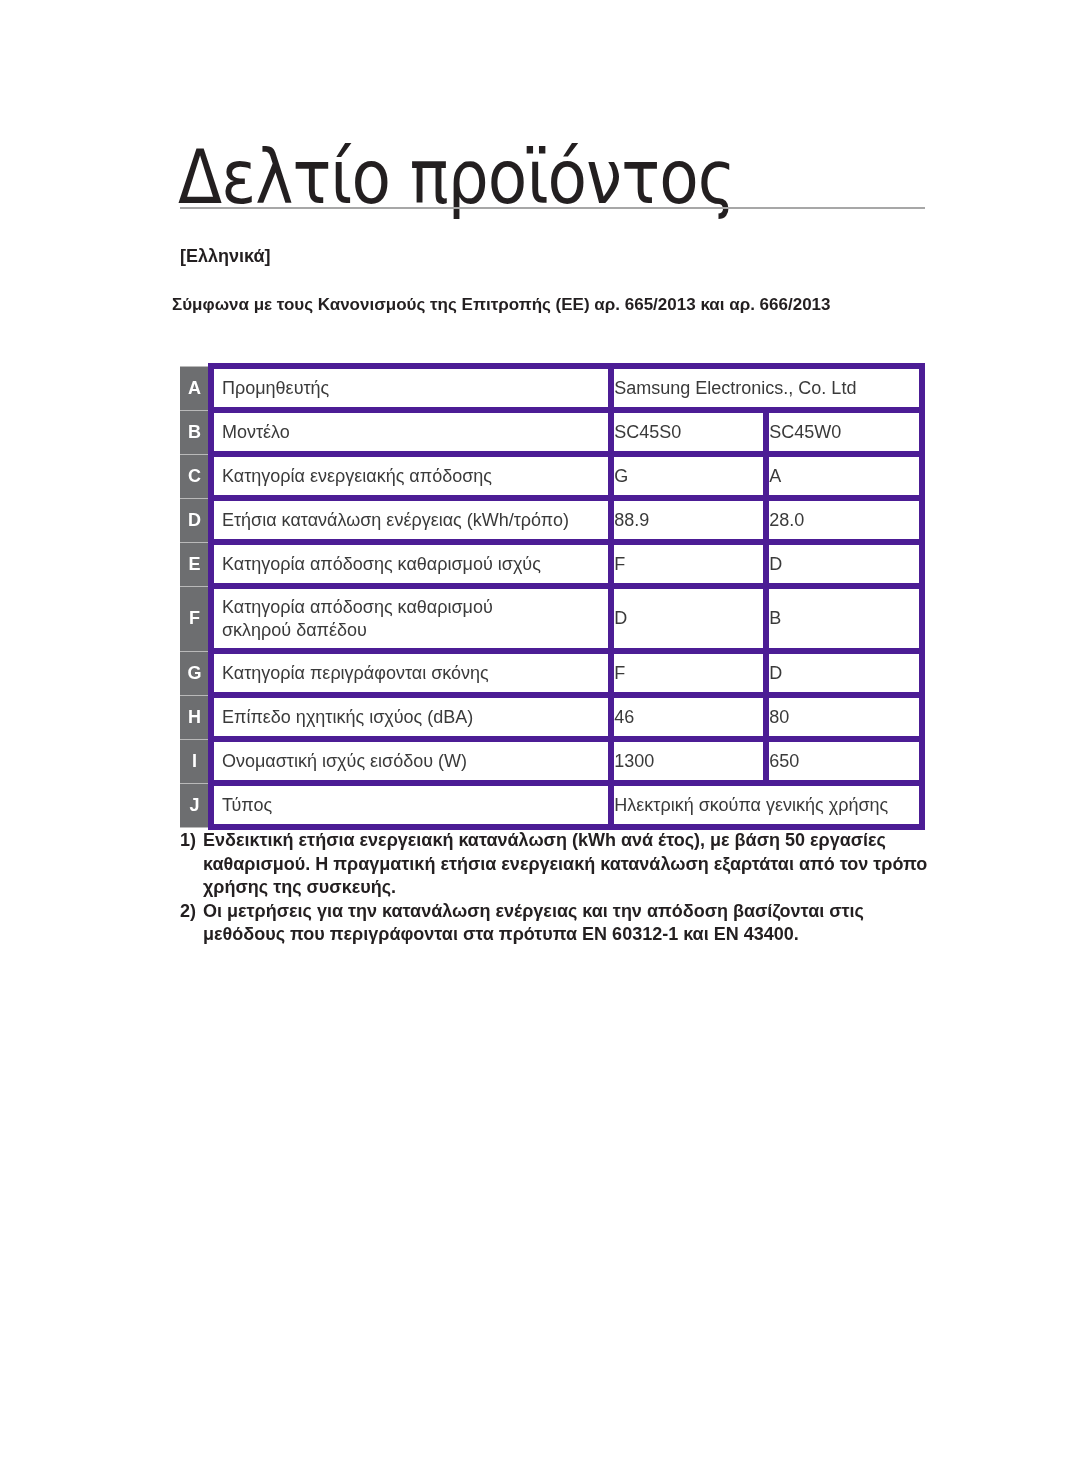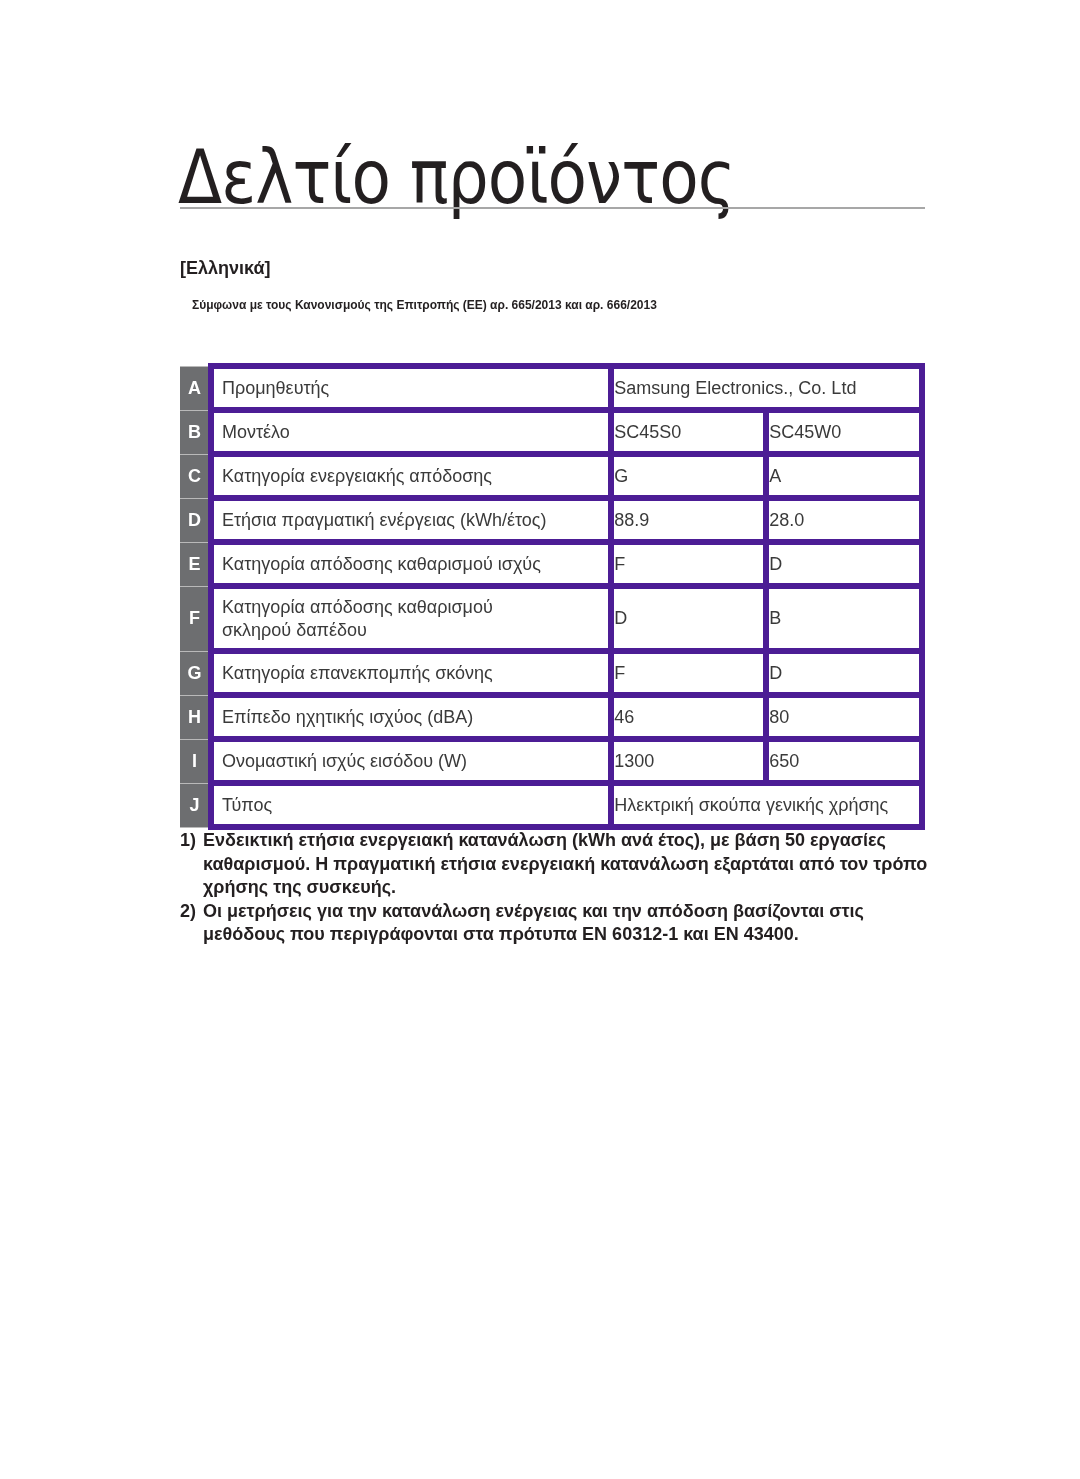--- a/index.html
+++ b/index.html
@@ -2,22 +2,22 @@
 <html><head>
 <meta charset="utf-8">
 <style>
   html, body { margin: 0; padding: 0; background: #ffffff; }
   body { width: 1080px; height: 1479px; position: relative; overflow: hidden;
          font-family: "Liberation Sans", sans-serif; color: #231f20; }
   .title { position: absolute; left: 178px; top: 132px; font-family: "DejaVu Sans", sans-serif;
            font-size: 75px; font-weight: 400; letter-spacing: -1px; line-height: 90px; color: #231f20;
            transform: scaleX(0.86); transform-origin: left top; white-space: nowrap; }
   .title-rule { position: absolute; left: 180px; top: 207px; width: 745px; height: 2px; background: #a7a7a7; }
-  .lang { position: absolute; left: 180px; top: 246px; font-size: 18px; font-weight: bold; margin-top: 12px; }
-  .regulation { position: absolute; left: 192px; top: 293px; width: 700px; font-size: 12px; font-weight: bold; line-height: 24px; }
+  .lang { position: absolute; left: 180px; top: 246px; font-size: 18px; font-weight: bold; }
+  .regulation { position: absolute; left: 172px; top: 293px; width: 700px; font-size: 17px; font-weight: bold; line-height: 24px; }
   table.spec { position: absolute; left: 180px; top: 363px; width: 745px; border-collapse: collapse;
                font-size: 18px; color: #3a3a3a; }
   table.spec td { border: 6px solid #4c1d95; height: 38px; padding: 0; }
   table.spec tr.tall td { height: 59px; }
   td.letter { width: 30px; background: #6d6e70; color: #ffffff; font-weight: bold; text-align: center;
               border-top: 1px solid #b9b9b9 !important; border-bottom: 1px solid #b9b9b9 !important;
               border-left: 1px solid #6d6e70 !important; }
   td.label { width: 368px; padding-left: 8px !important; line-height: 23px; }
   td.val { width: 168px; }
   .footnotes { position: absolute; left: 180px; top: 829px; width: 750px; font-size: 18px; font-weight: bold; line-height: 23.5px; }
@@ -48,39 +48,39 @@
       <td class="val">SC45W0</td>
     </tr>
     <tr>
       <td class="letter">C</td>
       <td class="label">Κατηγορία ενεργειακής απόδοσης</td>
       <td class="val">G</td>
       <td class="val">A</td>
     </tr>
     <tr>
       <td class="letter">D</td>
-      <td class="label">Ετήσια πραγματική ενέργειας (kWh/έτος)</td>
+      <td class="label">Ετήσια κατανάλωση ενέργειας (kWh/τρόπο)</td>
       <td class="val">88.9</td>
       <td class="val">28.0</td>
     </tr>
     <tr>
       <td class="letter">E</td>
       <td class="label">Κατηγορία απόδοσης καθαρισμού ισχύς</td>
       <td class="val">F</td>
       <td class="val">D</td>
     </tr>
     <tr class="tall">
       <td class="letter">F</td>
       <td class="label" style="padding-right:70px;">Κατηγορία απόδοσης καθαρισμού σκληρού δαπέδου</td>
       <td class="val">D</td>
       <td class="val">B</td>
     </tr>
     <tr>
       <td class="letter">G</td>
-      <td class="label">Κατηγορία επανεκπομπής σκόνης</td>
+      <td class="label">Κατηγορία περιγράφονται σκόνης</td>
       <td class="val">F</td>
       <td class="val">D</td>
     </tr>
     <tr>
       <td class="letter">H</td>
       <td class="label">Επίπεδο ηχητικής ισχύος (dBA)</td>
       <td class="val">46</td>
       <td class="val">80</td>
     </tr>
     <tr>

